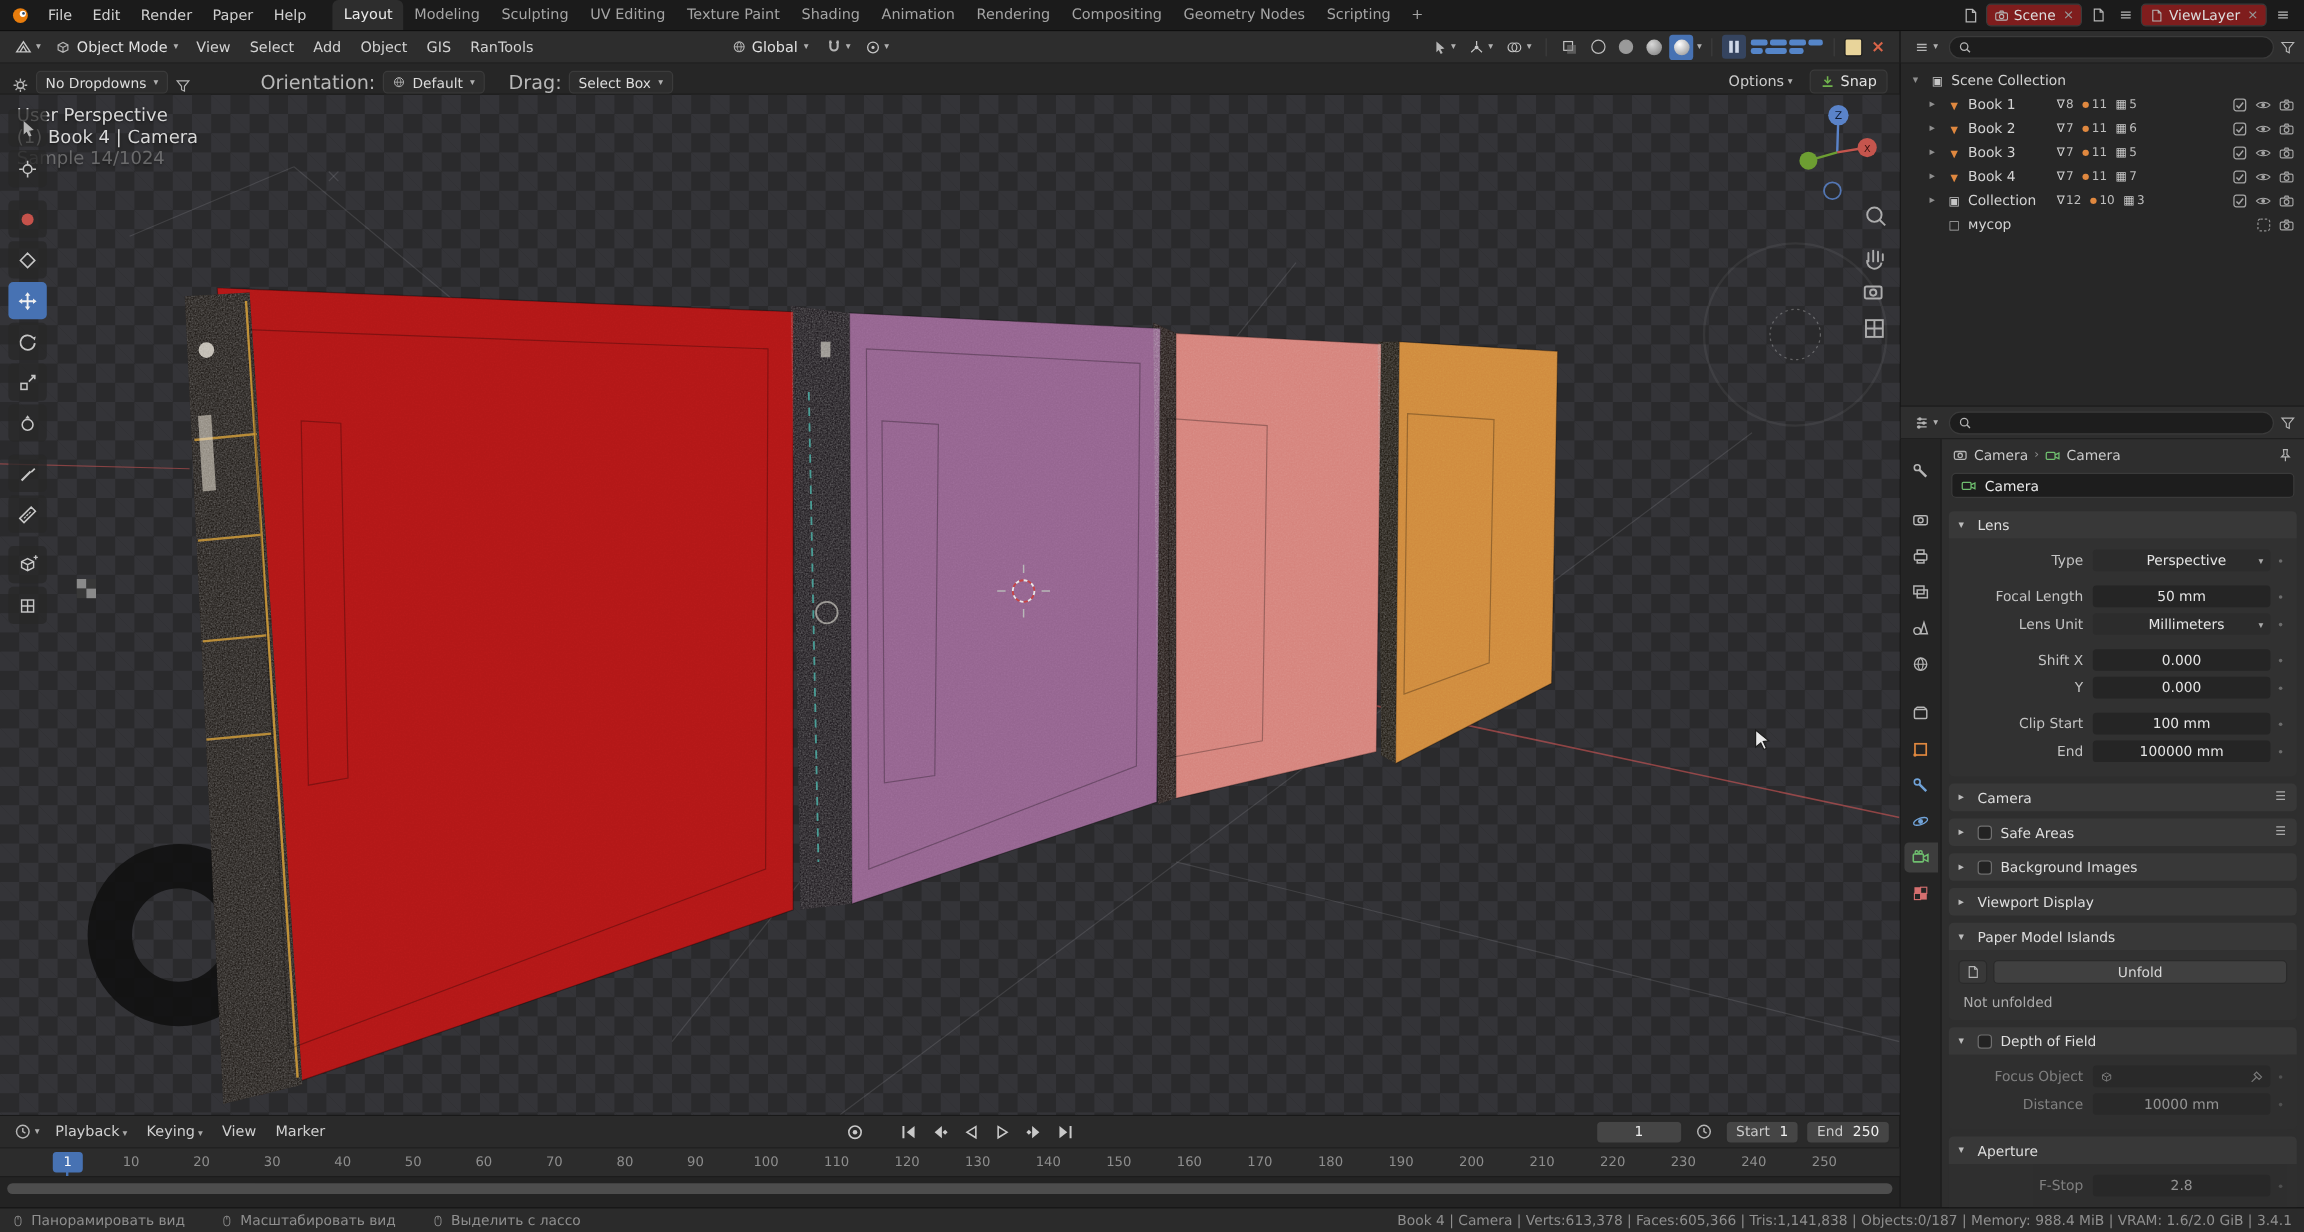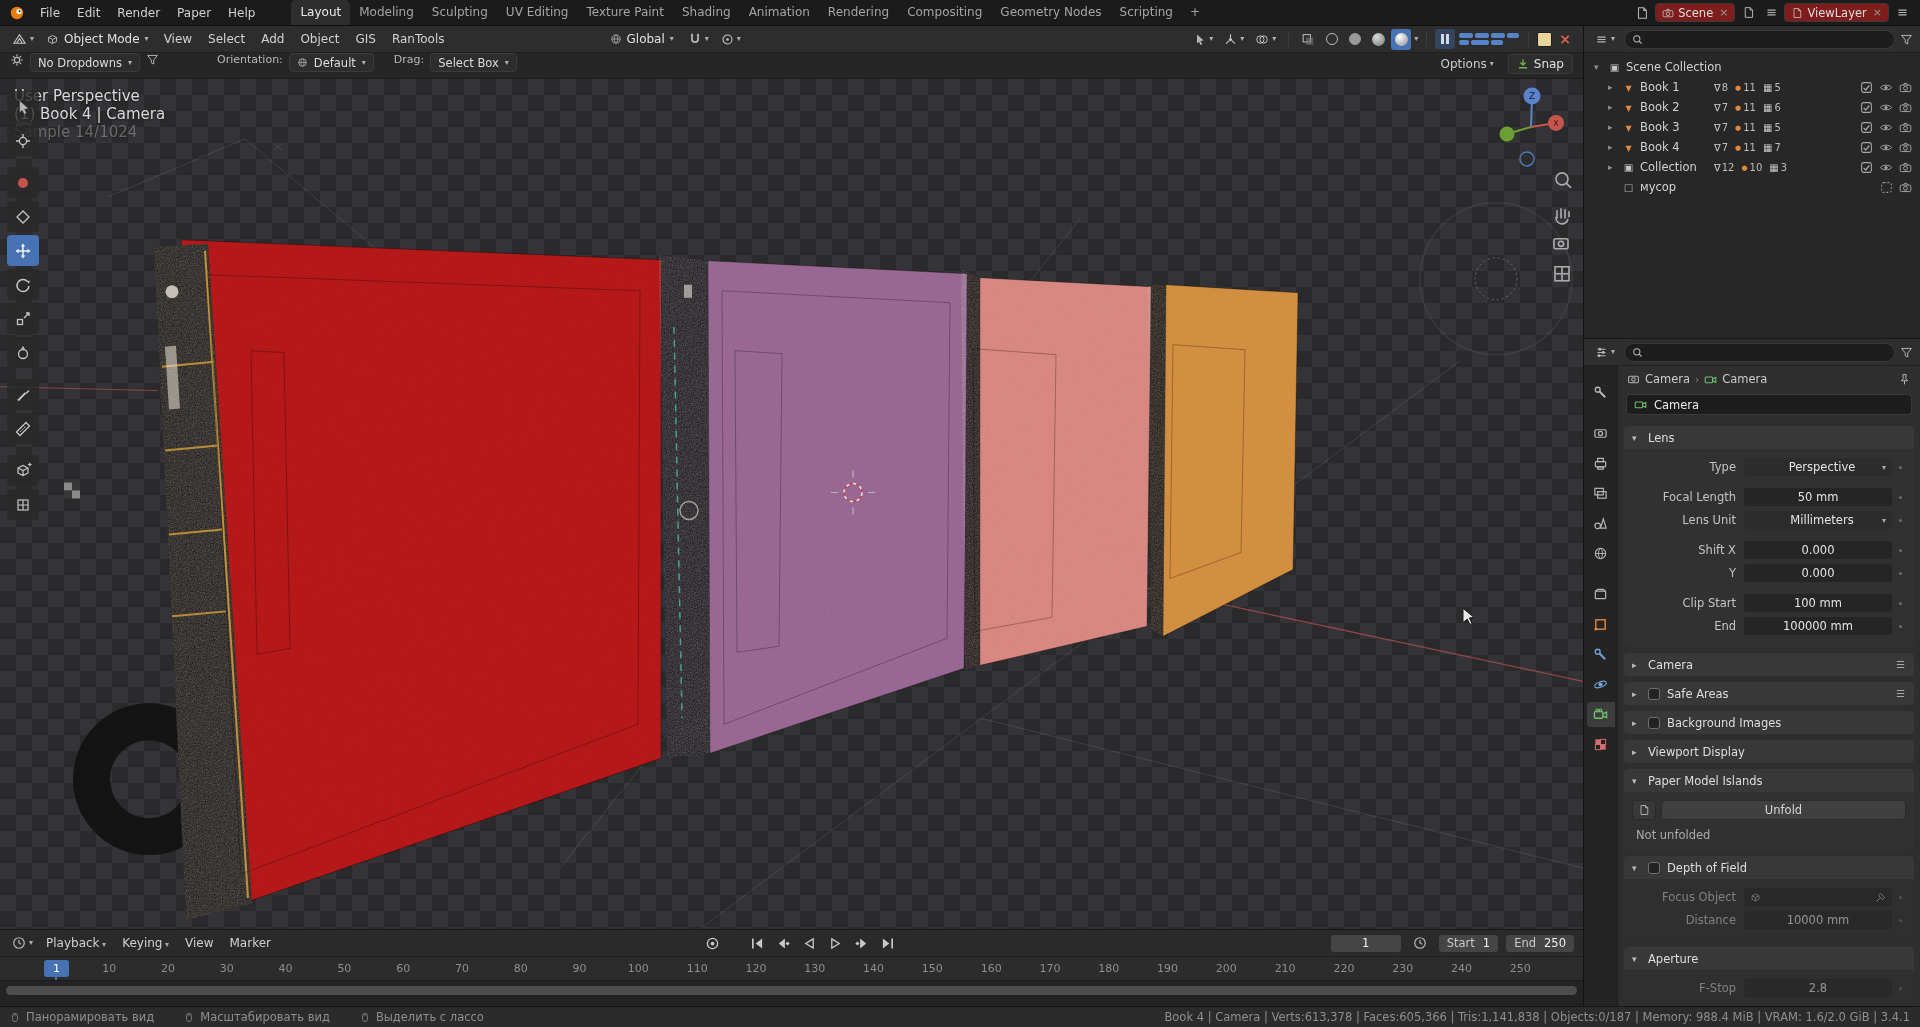--- a/index.html
+++ b/index.html
@@ -8,21 +8,21 @@
   svg{display:block}
   button{font:inherit;color:inherit;background:none;border:none;cursor:default;white-space:nowrap}
   .ic{color:#b5b5b5}
   .chev{font-size:8px;color:#b0b0b0;line-height:1}
 
   
   #topbar{height:26px;background:#1b1b1b;display:flex;align-items:stretch;border-bottom:1px solid #0f0f0f;flex:none}
   .tb-left{display:flex;align-items:center;padding-left:6px;gap:1px}
   .blender-logo{width:22px;height:18px;display:flex;align-items:center;justify-content:center;margin-right:3px}
   .menu-btn{padding:0 8px;height:20px;border-radius:3px;color:#d0d0d0}
-  .tb-tabs{display:flex;align-items:flex-end;margin-left:28px}
+  .tb-tabs{display:flex;align-items:flex-end;margin-left:14px}
   .ws-tab{padding:5px 9px 6px;color:#a5a5a5;border-radius:5px 5px 0 0;font-size:12px}
   .ws-tab.active{background:#2d2d2d;color:#eaeaea}
   .ws-add{padding:5px 8px 6px;color:#a5a5a5}
   .tb-right{margin-left:auto;display:flex;align-items:center;gap:3px;padding-right:8px}
   .selector{display:flex;align-items:center;gap:4px;background:#7f1d1d;border:1px solid #3a3a3a;border-radius:4px;height:19px;padding:0 6px;font-size:11.5px;color:#dddddd}
   .sel-x{color:#979797;font-size:11px;padding-left:2px}
   .icon-20{width:20px;height:19px;display:flex;align-items:center;justify-content:center;border-radius:3px}
 
   
   #main{flex:1;display:flex;min-height:0}
@@ -41,23 +41,23 @@
   .sph.solid{background:#9a9a9a;border-color:#9a9a9a}
   .sph.material{background:radial-gradient(circle at 35% 30%,#d8d8d8,#787878);border:none;width:13px;height:13px}
   .sph.rendered{background:radial-gradient(circle at 35% 30%,#ffffff,#8d8d8d);border:none;width:13px;height:13px}
   .shade-btn{width:20px;height:21px;display:flex;align-items:center;justify-content:center;border-radius:3px}
   .shade-btn.active{background:#4772b3}
   .swatch{width:15px;height:15px;background:#e8d49a;border:1px solid #1c1c1c;border-radius:2px}
   .pause-btn{width:20px;height:20px;background:#35445f;border-radius:3px;display:flex;align-items:center;justify-content:center;gap:2px}
   .pause-btn i{display:block;width:3px;height:10px;background:#cfd8e8}
 
   
-  #tool-settings{height:26px;background:#262626;display:flex;align-items:flex-start;padding:0 10px;gap:6px;border-bottom:1px solid #1c1c1c;flex:none}
+  #tool-settings{height:26px;background:#262626;display:flex;align-items:flex-end;padding:0 10px;gap:6px;border-bottom:1px solid #1c1c1c;flex:none}
   .ts-field{display:flex;align-items:center;gap:6px;background:#2d2d2d;border:1px solid #3b3b3b;border-radius:4px;height:19px;padding:0 7px;color:#dcdcdc;font-size:11.5px}
-  .ts-label{color:#b8b8b8;font-size:11px}
+  .ts-label{color:#b8b8b8;font-size:16px}
   .ts-right{margin-left:auto;display:flex;align-items:center;gap:10px}
   .snap-btn{display:flex;align-items:center;gap:5px;background:#2d2d2d;border:1px solid #3b3b3b;border-radius:4px;height:20px;padding:0 8px;color:#e0e0e0}
 
   
   #viewport{position:relative;flex:1;overflow:hidden;background-color:#2a2a2c;
     background-image:linear-gradient(45deg,#343438 25%,transparent 25%,transparent 75%,#343438 75%),
                      linear-gradient(45deg,#343438 25%,transparent 25%,transparent 75%,#343438 75%);
     background-size:32px 32px;background-position:0 0,16px 16px}
   #vp-svg{position:absolute;inset:0;width:100%;height:100%}
   .vp-info{position:absolute;left:14px;top:8px;line-height:18px;font-size:15px;color:#d9d9d9;text-shadow:0 1px 2px rgba(0,0,0,.5)}

